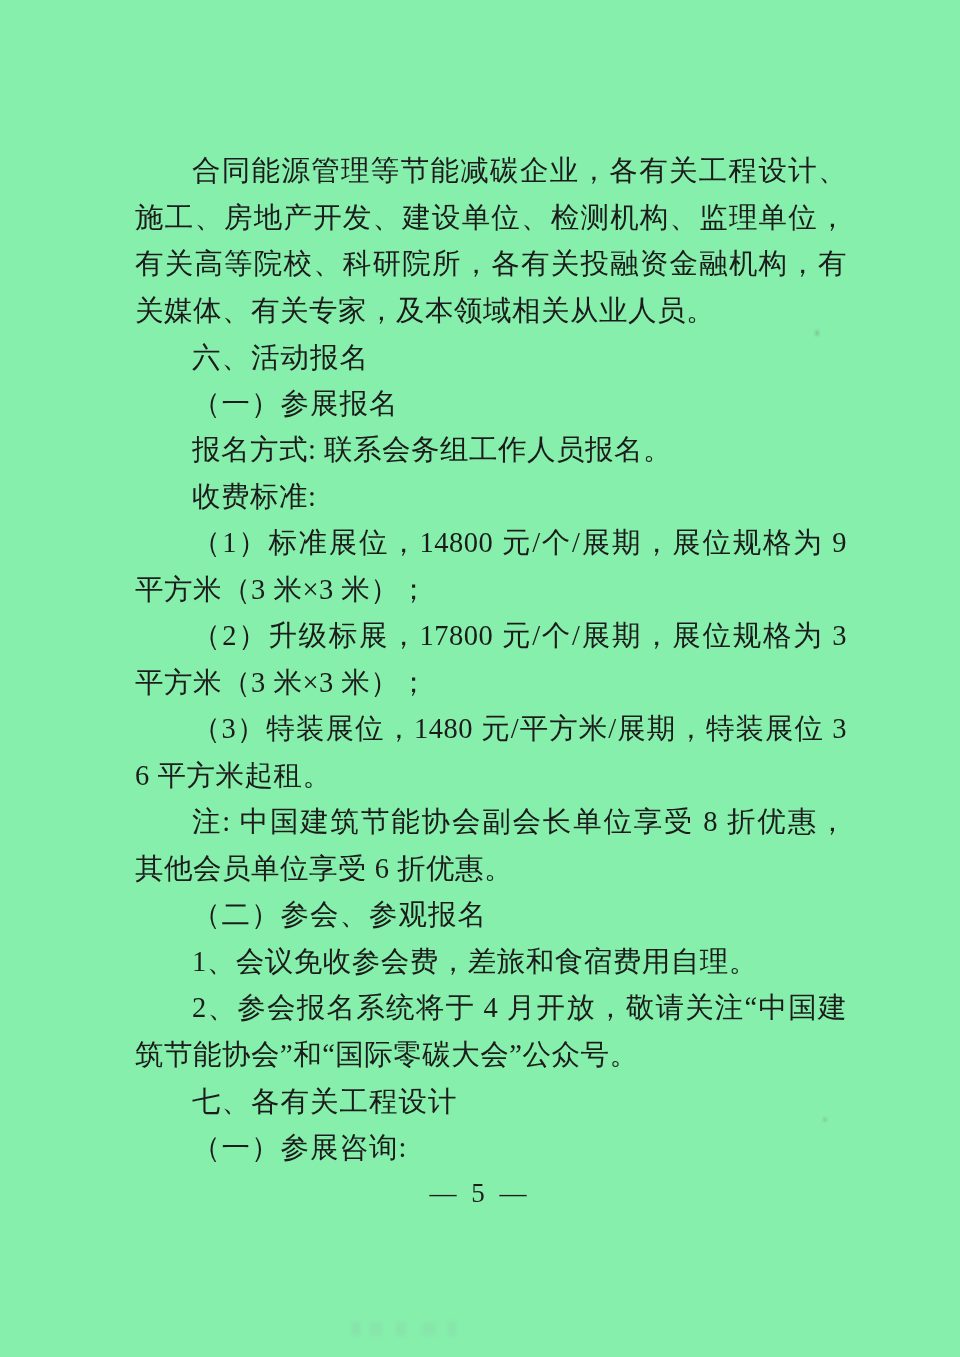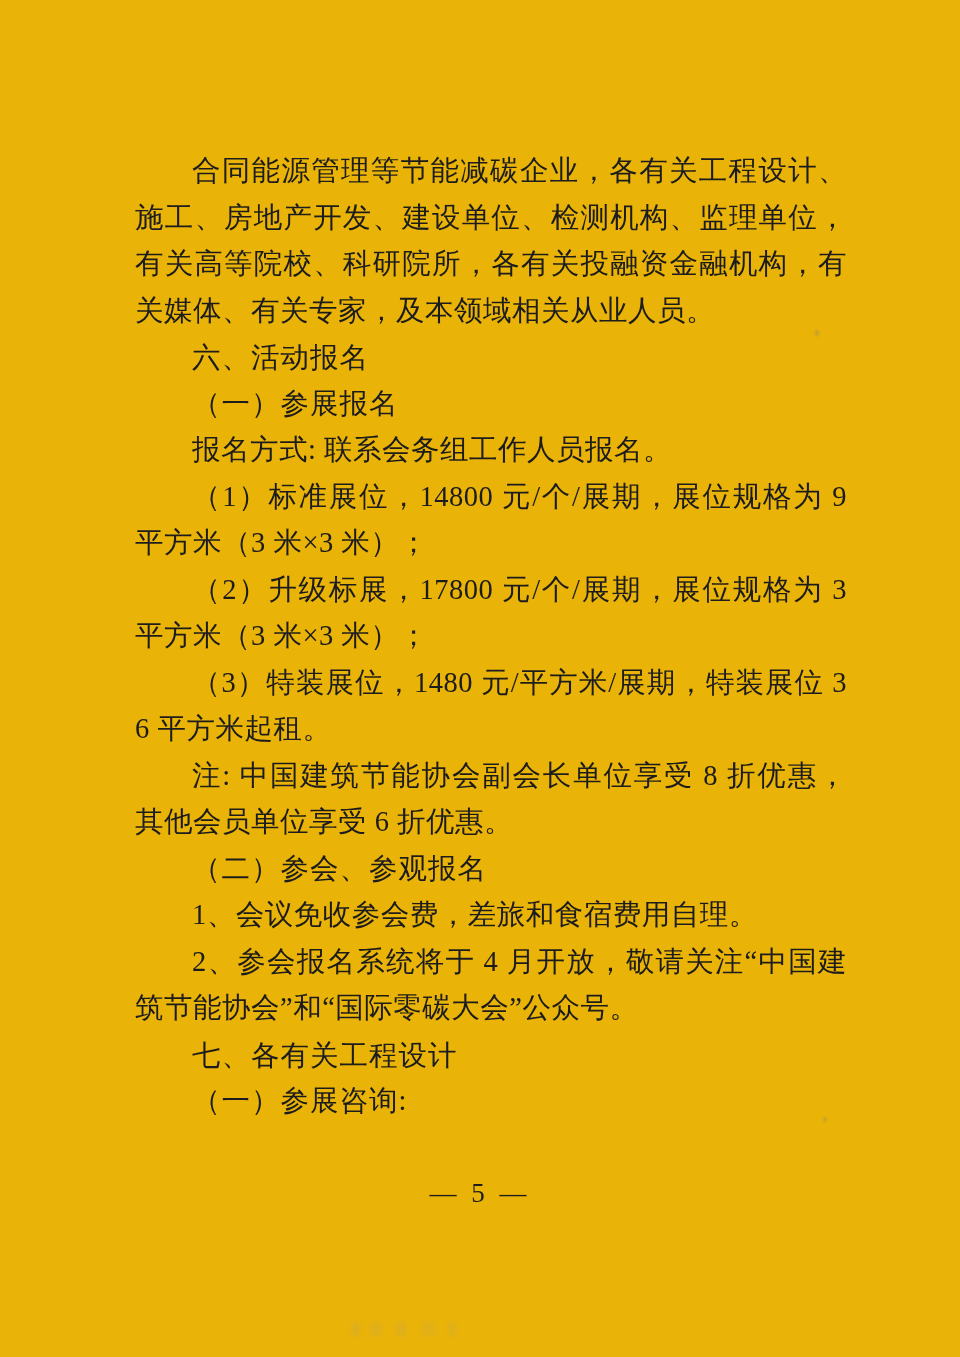--- a/index.html
+++ b/index.html
@@ -13,21 +13,21 @@
     position: relative;
     overflow: hidden;
     font-family: "Liberation Serif", "DejaVu Serif", serif;
     color: #1c1c1c;
     -webkit-font-smoothing: antialiased;
   }
   .page {
     position: absolute;
     left: 0; top: 0;
     width: 960px; height: 1357px;
-    background: #eab308;
+    background: #86efac;
   }
   .content {
     position: absolute;
     left: 135px;
     top: 148px;
     width: 712px;
   }
   .content p {
     margin: 0;
     font-size: 28.5px;
@@ -90,20 +90,21 @@
 </head>
 <body>
 
 <div class="page">
 
   <div class="content">
     <p class="body">合同能源管理等节能减碳企业，各有关工程设计、施工、房地产开发、建设单位、检测机构、监理单位，有关高等院校、科研院所，各有关投融资金融机构，有关媒体、有关专家，及本领域相关从业人员。</p>
     <p class="h1">六、活动报名</p>
     <p class="h2">（一）参展报名</p>
     <p class="body">报名方式: 联系会务组工作人员报名。</p>
+    <p class="body">收费标准:</p>
     <p class="body">（1）标准展位，14800 元/个/展期，展位规格为 9 平方米（3 米×3 米）；</p>
     <p class="body">（2）升级标展，17800 元/个/展期，展位规格为 3 平方米（3 米×3 米）；</p>
     <p class="body">（3）特装展位，1480 元/平方米/展期，特装展位 36 平方米起租。</p>
     <p class="body">注: 中国建筑节能协会副会长单位享受 8 折优惠，其他会员单位享受 6 折优惠。</p>
     <p class="h2">（二）参会、参观报名</p>
     <p class="body">1、会议免收参会费，差旅和食宿费用自理。</p>
     <p class="body">2、参会报名系统将于 4 月开放，敬请关注“中国建筑节能协会”和“国际零碳大会”公众号。</p>
     <p class="h1">七、各有关工程设计</p>
     <p class="h2">（一）参展咨询:</p>
   </div>

